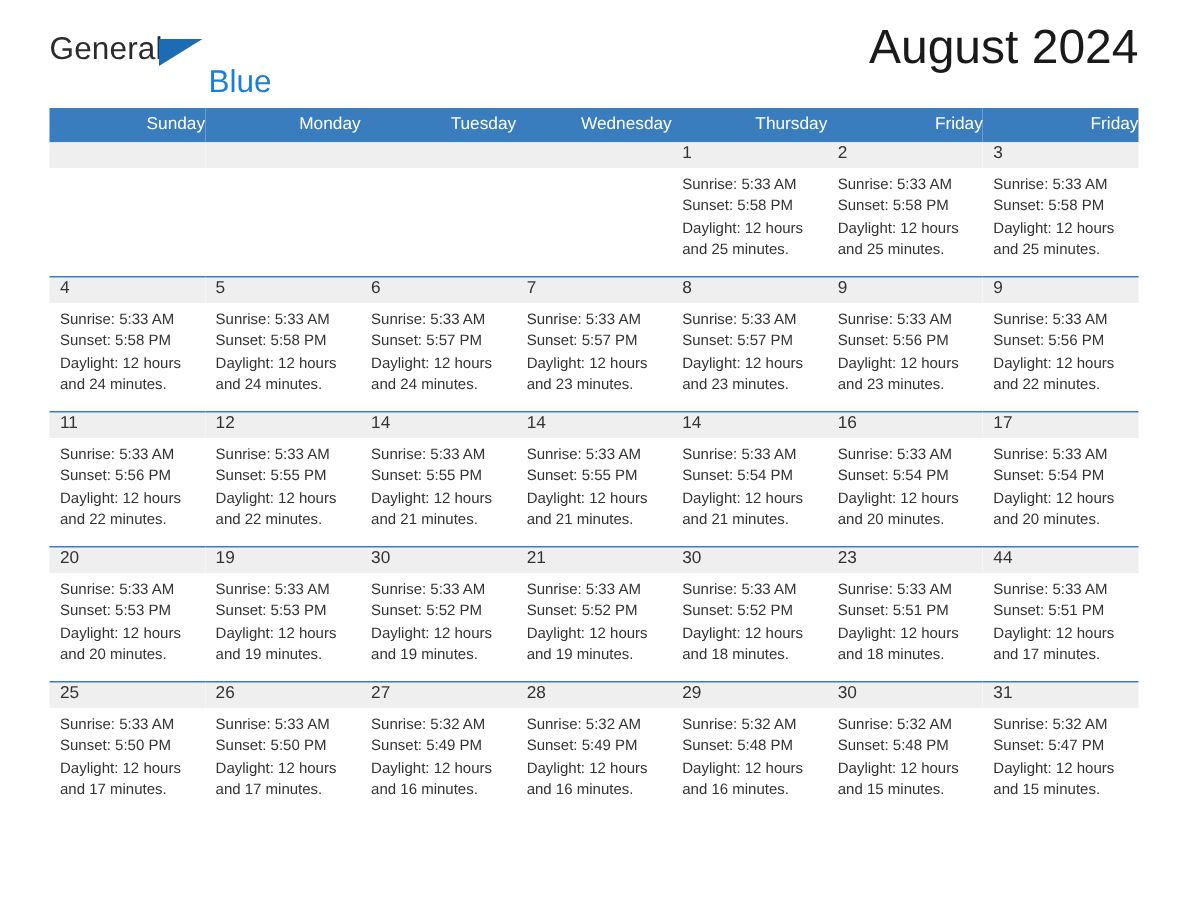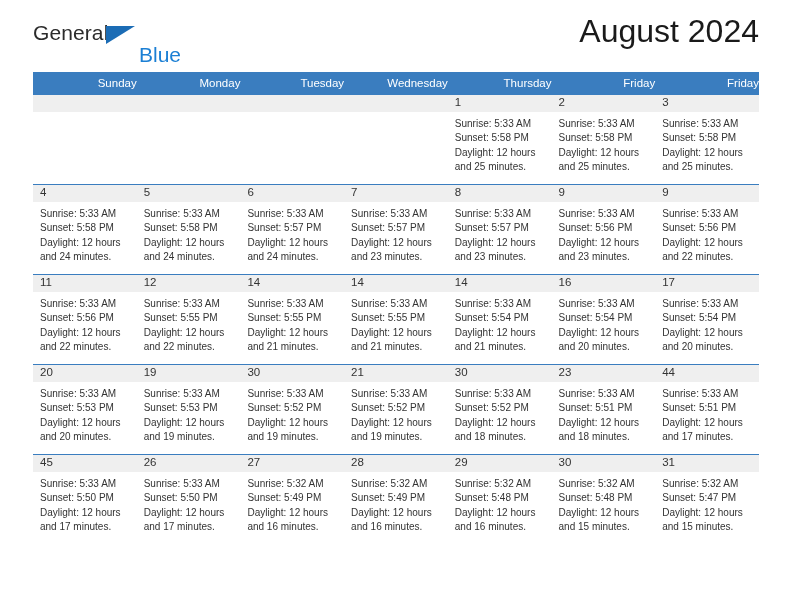--- a/index.html
+++ b/index.html
@@ -393,21 +393,21 @@
             <div class="cell-body">
               <div>Sunrise: 5:33 AM</div>
               <div>Sunset: 5:51 PM</div>
               <div>Daylight: 12 hours</div>
               <div>and 17 minutes.</div>
             </div>
           </td>
         </tr>
         <tr class="week">
           <td class="">
-            <div class="daynum-bar">45</div>
+            <div class="daynum-bar">25</div>
             <div class="cell-body">
               <div>Sunrise: 5:33 AM</div>
               <div>Sunset: 5:50 PM</div>
               <div>Daylight: 12 hours</div>
               <div>and 17 minutes.</div>
             </div>
           </td>
           <td class="">
             <div class="daynum-bar">26</div>
             <div class="cell-body">

